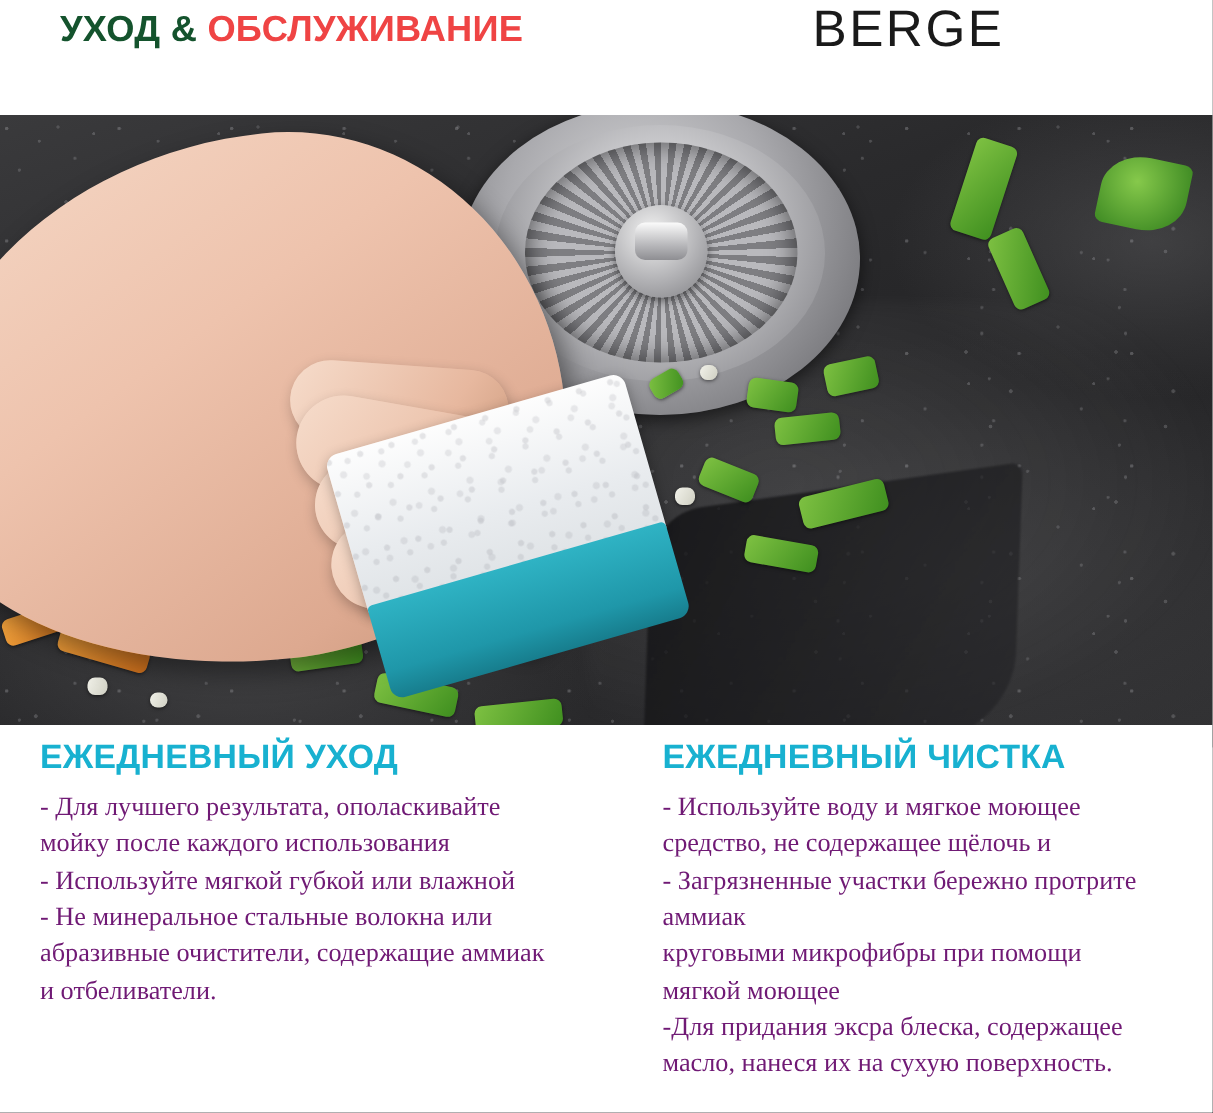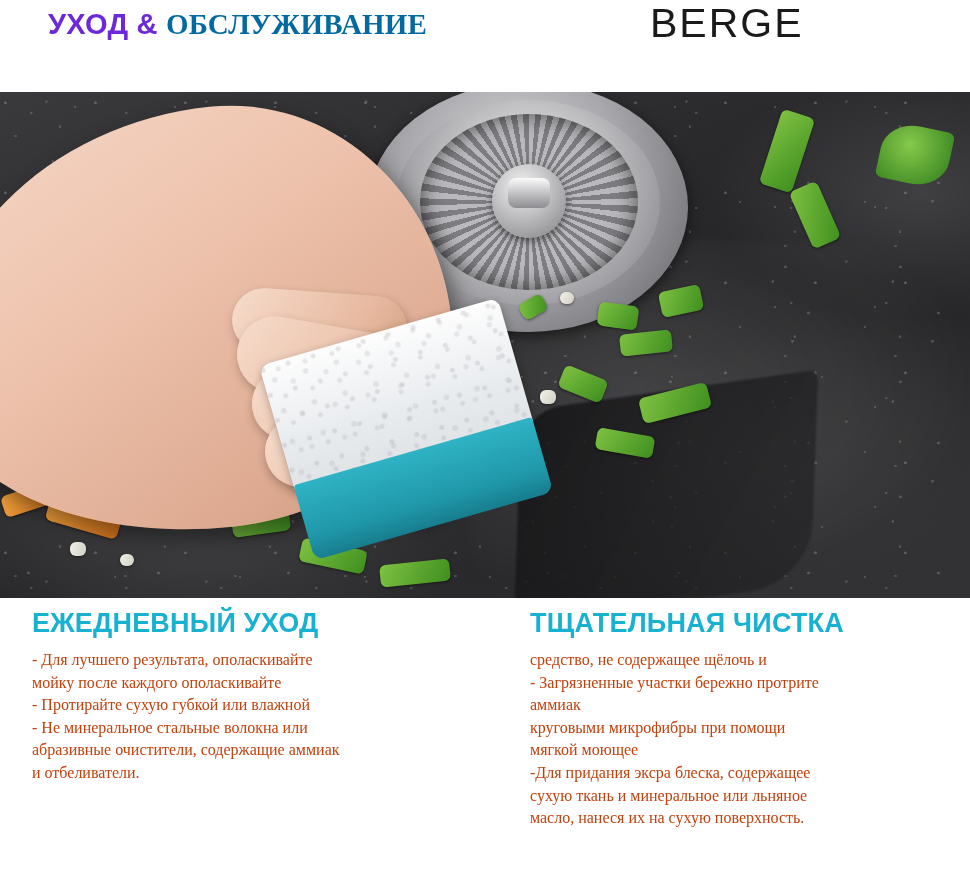--- a/index.html
+++ b/index.html
@@ -31,22 +31,22 @@
   }
   .header-title {
     position: absolute;
     left: 48px;
     top: 8px;
     font-size: 29px;
     font-weight: bold;
     letter-spacing: 0.2px;
     white-space: nowrap;
   }
-  .title-dark { color: #6d28d9; }
-  .title-accent { color: #0369a1; font-family: Liberation Serif, serif; }
+  .title-dark { color: #14532d; }
+  .title-accent { color: #ef4444; }
   .brand {
     position: absolute;
     left: 650px;
     top: 0px;
     font-size: 41px;
     letter-spacing: 2px;
     color: #1a1a1a;
     font-family: "Liberation Sans", sans-serif;
     font-weight: normal;
   }
@@ -247,44 +247,44 @@
   .herb {
     position: absolute;
     background: radial-gradient(circle at 40% 35%, #86c94b, #2f7d1b);
     border-radius: 50% 10% 50% 10%;
   }
 
   
   .content {
     position: absolute;
     left: 0;
-    top: 598px;
+    top: 580px;
     width: 970px;
     height: 292px;
     background: #ffffff;
   }
   .col {
     position: absolute;
     top: 10px;
   }
   .col-left { left: 32px; width: 490px; }
   .col-right { left: 530px; width: 420px; }
   .col-heading {
     font-size: 27px;
     font-weight: bold;
     color: #18b1d0;
     margin: 0 0 10px 0;
     letter-spacing: .2px;
     white-space: nowrap;
   }
   .col-body {
     font-family: "Liberation Serif", serif;
-    font-size: 16px;
+    font-size: 21px;
     line-height: 1.35;
-    color: #c2410c;
+    color: #701a75;
     margin: 0;
   }
   .col-body p {
     margin: 0 0 1px 0;
   }
 </style>
 </head>
 <body>
 
 <div class="page">
@@ -350,36 +350,36 @@
       <div class="sponge-bottom"></div>
     </div>
   </div>
 
   <div class="content">
 
     <div class="col col-left">
       <h2 class="col-heading">ЕЖЕДНЕВНЫЙ УХОД</h2>
       <div class="col-body">
         <p>- Для лучшего результата, ополаскивайте</p>
-        <p>мойку после каждого ополаскивайте</p>
-        <p>- Протирайте сухую губкой или влажной</p>
+        <p>мойку после каждого использования</p>
+        <p>- Используйте мягкой губкой или влажной</p>
         <p>- Не минеральное стальные волокна или</p>
         <p>абразивные очистители, содержащие аммиак</p>
         <p>и отбеливатели.</p>
       </div>
     </div>
 
     <div class="col col-right">
-      <h2 class="col-heading">ТЩАТЕЛЬНАЯ ЧИСТКА</h2>
+      <h2 class="col-heading">ЕЖЕДНЕВНЫЙ ЧИСТКА</h2>
       <div class="col-body">
+        <p>- Используйте воду и мягкое моющее</p>
         <p>средство, не содержащее щёлочь и</p>
         <p>- Загрязненные участки бережно протрите</p>
         <p>аммиак</p>
         <p>круговыми микрофибры при помощи</p>
         <p>мягкой моющее</p>
         <p>-Для придания эксра блеска, содержащее</p>
-        <p>сухую ткань и минеральное или льняное</p>
         <p>масло, нанеся их на сухую поверхность.</p>
       </div>
     </div>
 
   </div>
 </div>
 
 </body></html>

